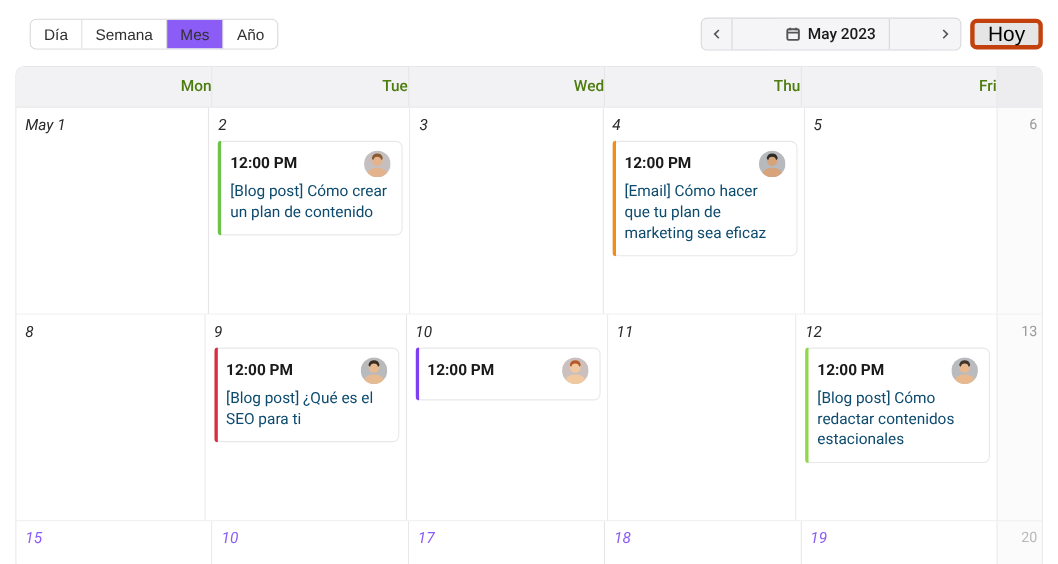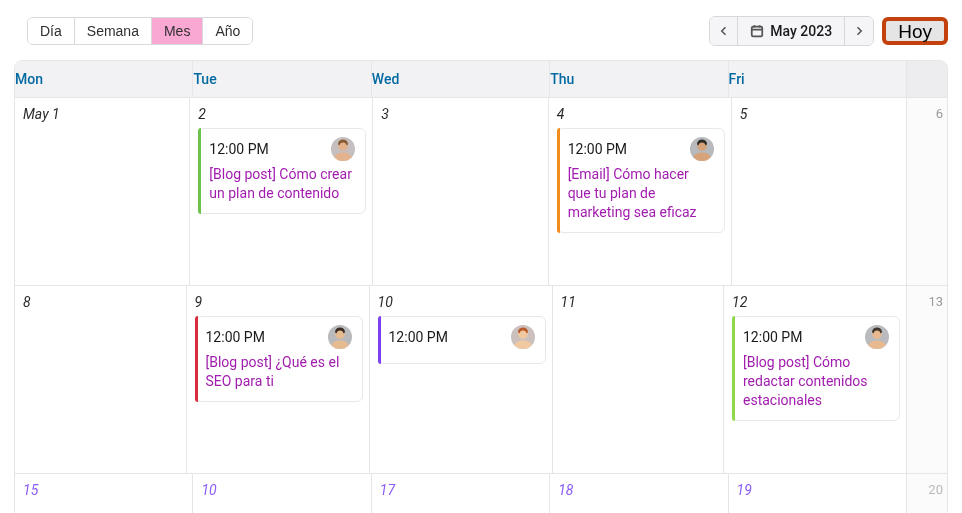--- a/index.html
+++ b/index.html
@@ -3,53 +3,53 @@
 <meta charset="utf-8">
 <style>
   * { box-sizing: border-box; margin: 0; padding: 0; }
   html, body { width: 962px; height: 513px; font-family: -apple-system, BlinkMacSystemFont, "Segoe UI", Roboto, Helvetica, Arial, sans-serif; background: #fff; color: #1a1a1a; }
   .wrap { padding: 16px 14px; }
 
   .toolbar { display: flex; align-items: center; justify-content: space-between; margin-bottom: 14px; padding-left: 13px; }
   .seg-group { display: inline-flex; border: 1px solid #d8d8db; border-radius: 6px; overflow: hidden; background: #fff; }
   .seg-btn { padding: 5px 12px; font-size: 14px; background: #fff; border: none; cursor: pointer; color: #303030; border-right: 1px solid #d8d8db; }
   .seg-btn:last-child { border-right: none; }
-  .seg-btn.active { background: #f9a8d4; }
+  .seg-btn.active { background: #8b5cf6; }
 
   .date-group { display: inline-flex; align-items: center; gap: 8px; }
-  .nav-group { display: inline-flex; border: 1px solid #d8d8db; border-radius: 6px; overflow: hidden; background: #f5f5f7; }
+  .nav-group { display: inline-flex; border: 1px solid #d8d8db; border-radius: 6px; overflow: hidden; background: #f5f5f7; gap: 36px; }
   .nav-btn { width: 28px; height: 28px; background: #f5f5f7; border: none; cursor: pointer; display: flex; align-items: center; justify-content: center; border-right: 1px solid #d8d8db; }
   .nav-btn:last-child { border-right: none; }
   .nav-center { display: inline-flex; align-items: center; gap: 6px; padding: 0 12px; height: 28px; font-size: 14px; font-weight: 500; background: #f5f5f7; border-right: 1px solid #d8d8db; cursor: pointer; }
   .today-btn { height: 28px; padding: 0 12px; border: 4px solid #c2410c; border-radius: 6px; background: #e5e5e5; font-size: 19px; cursor: pointer; }
 
   .calendar { border: 1px solid #e6e6e8; border-radius: 8px; overflow: hidden; }
   .header-row { display: grid; grid-template-columns: 1fr 1fr 1fr 1fr 1fr 40px; background: #f2f2f4; border-bottom: 1px solid #e6e6e8; }
-  .header-cell { padding: 10px 0; text-align: left; font-size: 14px; font-weight: 500; color: #0369a1; border-right: 1px solid #e6e6e8; }
+  .header-cell { padding: 10px 0; text-align: right; font-size: 14px; font-weight: 500; color: #4d7c0f; border-right: 1px solid #e6e6e8; }
   .header-cell:last-child { border-right: none; }
   .header-cell.narrow { background: #ededef; }
 
   .body-rows { }
   .week-row { display: grid; grid-template-columns: 1fr 1fr 1fr 1fr 1fr 40px; min-height: 188px; border-bottom: 1px solid #e6e6e8; }
   .week-row:last-child { border-bottom: none; }
   .week-row.short { min-height: 44px; }
   .day-cell { border-right: 1px solid #e6e6e8; padding: 8px 6px 6px 8px; font-size: 14px; position: relative; background: #fff; }
   .day-cell:last-child { border-right: none; }
   .day-cell.narrow { padding: 8px 4px; text-align: right; color: #9a9a9c; font-size: 13px; background: #fbfbfc; }
   .day-cell.faded { color: #b9b9bb; }
   .day-num { font-size: 14px; color: #2a2a2a; margin-bottom: 4px; font-style: italic; }
   .day-cell.faded .day-num { color: #8b5cf6; }
 
   .event { margin-top: 6px; border: 1px solid #e8e8ea; border-radius: 6px; padding: 8px 10px 10px 10px; position: relative; background: #fff; width: 168px; max-width: 100%; }
   .event::before { content: ""; position: absolute; left: -1px; top: -1px; bottom: -1px; width: 3px; border-radius: 4px 0 0 4px; background: var(--stripe); }
   .event-top { display: flex; align-items: center; justify-content: space-between; margin-bottom: 4px; }
-  .event-time { font-weight: 400; font-size: 14px; }
+  .event-time { font-weight: 700; font-size: 14px; }
   .avatar { width: 24px; height: 24px; border-radius: 50%; background: #cfd3d8; display: inline-block; position: relative; overflow: hidden; }
   .avatar svg { width: 100%; height: 100%; }
-  .event-title { font-size: 14px; line-height: 1.35; color: #a21caf; }
+  .event-title { font-size: 14px; line-height: 1.35; color: #0c4a6e; }
 
   svg.icon { width: 14px; height: 14px; stroke: #555; stroke-width: 2; fill: none; }
   svg.icon.sm { width: 12px; height: 12px; }
 </style>
 </head>
 <body>
 
 <div class="wrap">
   <div class="toolbar">
     <div class="seg-group">

